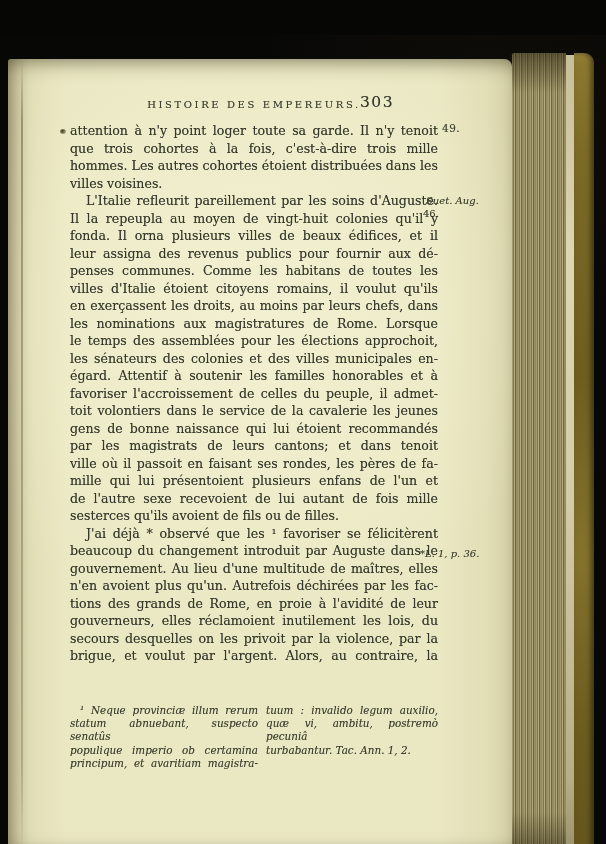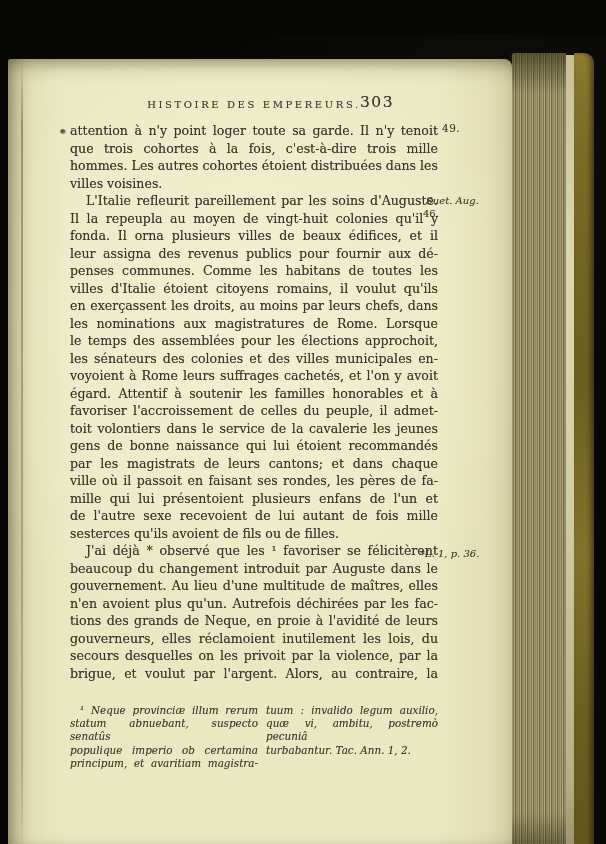--- a/index.html
+++ b/index.html
@@ -130,35 +130,34 @@
         <div class="line indent">L'Italie refleurit pareillement par les soins d'Auguste.</div>
         <div class="line">Il la repeupla au moyen de vingt-huit colonies qu'il y</div>
         <div class="line">fonda. Il orna plusieurs villes de beaux édifices, et il</div>
         <div class="line">leur assigna des revenus publics pour fournir aux dé-</div>
         <div class="line">penses communes. Comme les habitans de toutes les</div>
         <div class="line">villes d'Italie étoient citoyens romains, il voulut qu'ils</div>
         <div class="line">en exerçassent les droits, au moins par leurs chefs, dans</div>
         <div class="line">les nominations aux magistratures de Rome. Lorsque</div>
         <div class="line">le temps des assemblées pour les élections approchoit,</div>
         <div class="line">les sénateurs des colonies et des villes municipales en-</div>
-        <div class="line">voyoient à Rome leurs suffrages cachetés, et l'on y avoit</div>
         <div class="line">égard. Attentif à soutenir les familles honorables et à</div>
         <div class="line">favoriser l'accroissement de celles du peuple, il admet-</div>
         <div class="line">toit volontiers dans le service de la cavalerie les jeunes</div>
         <div class="line">gens de bonne naissance qui lui étoient recommandés</div>
-        <div class="line">par les magistrats de leurs cantons; et dans chaque</div>
+        <div class="line">par les magistrats de leurs cantons; et dans tenoit</div>
         <div class="line">ville où il passoit en faisant ses rondes, les pères de fa-</div>
         <div class="line">mille qui lui présentoient plusieurs enfans de l'un et</div>
         <div class="line">de l'autre sexe recevoient de lui autant de fois mille</div>
         <div class="line no-j">sesterces qu'ils avoient de fils ou de filles.</div>
         <div class="line indent">J'ai déjà * observé que les ¹ favoriser se félicitèrent</div>
         <div class="line">beaucoup du changement introduit par Auguste dans le</div>
         <div class="line">gouvernement. Au lieu d'une multitude de maîtres, elles</div>
         <div class="line">n'en avoient plus qu'un. Autrefois déchirées par les fac-</div>
-        <div class="line">tions des grands de Neque, en proie à l'avidité de leurs</div>
+        <div class="line">tions des grands de Rome, en proie à l'avidité de leur</div>
         <div class="line">gouverneurs, elles réclamoient inutilement les lois, du</div>
         <div class="line">secours desquelles on les privoit par la violence, par la</div>
         <div class="line">brigue, et voulut par l'argent. Alors, au contraire, la</div>
       </div>
 
     <div class="footnote">
       <div class="fn-col-left" id="fn-left">
           <div class="fn-line indent-sm">¹ Neque provinciæ illum rerum</div>
           <div class="fn-line">statum abnuebant, suspecto senatûs</div>
           <div class="fn-line">populique imperio ob certamina</div>

